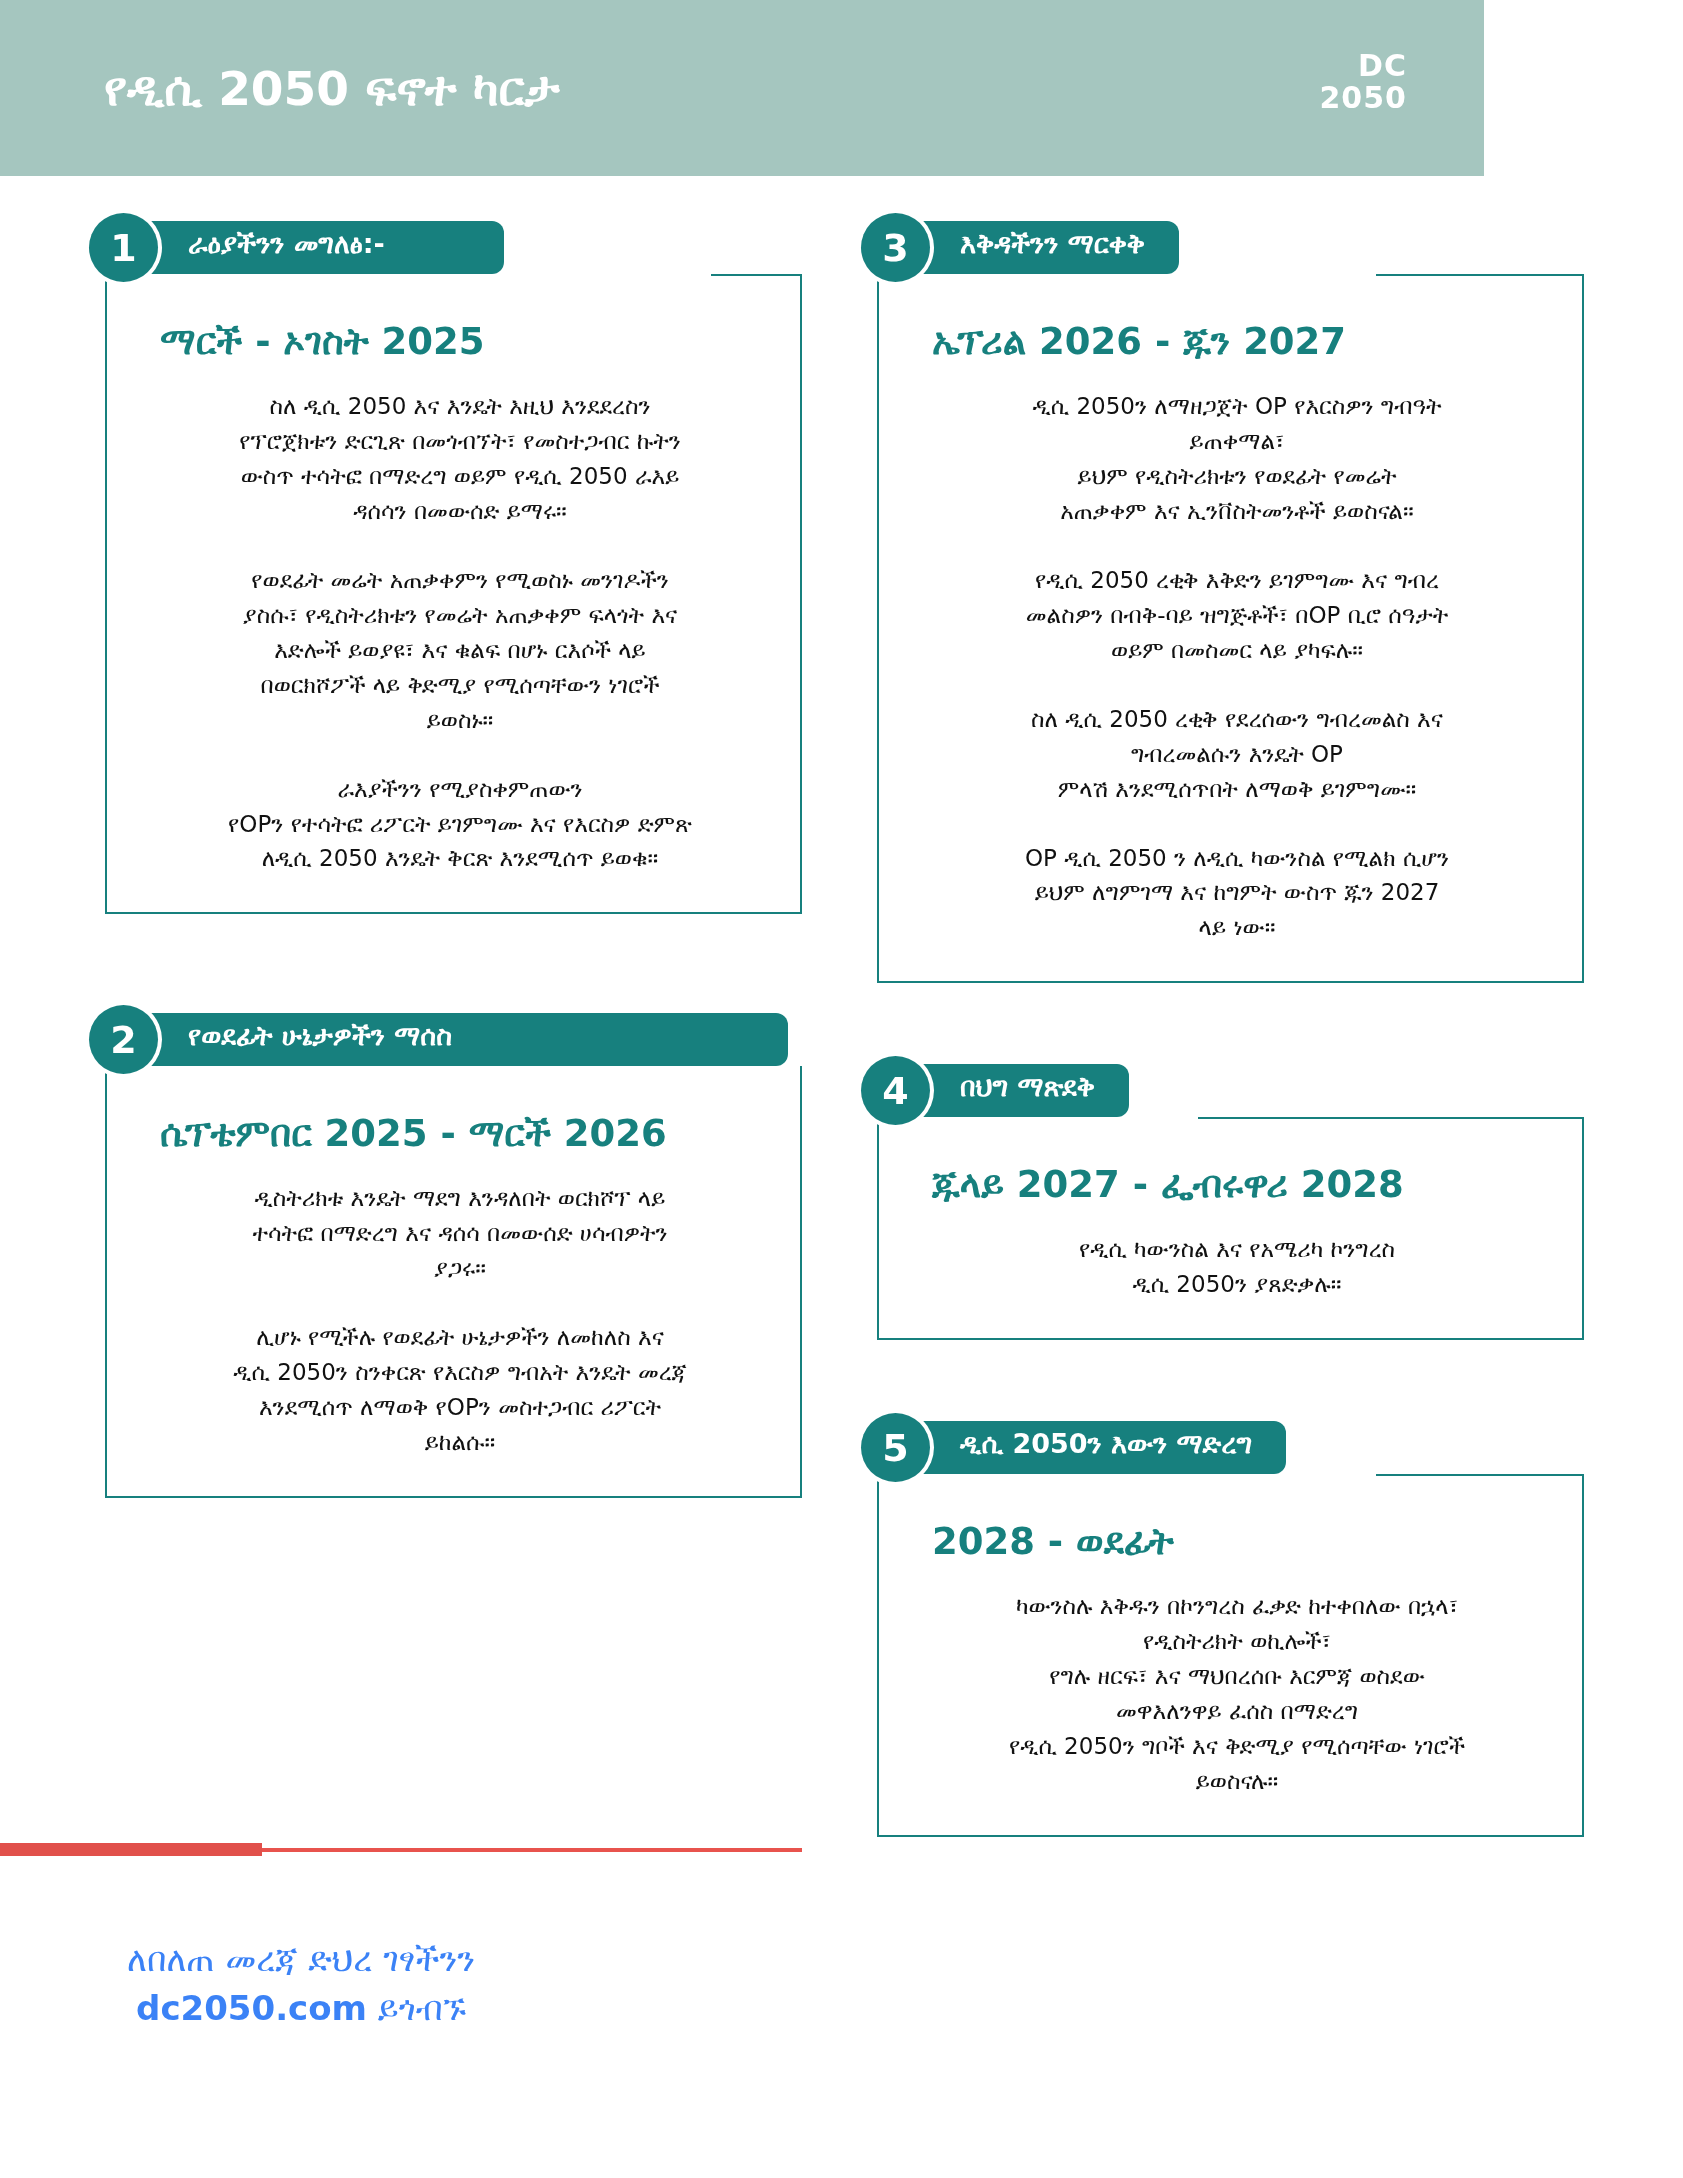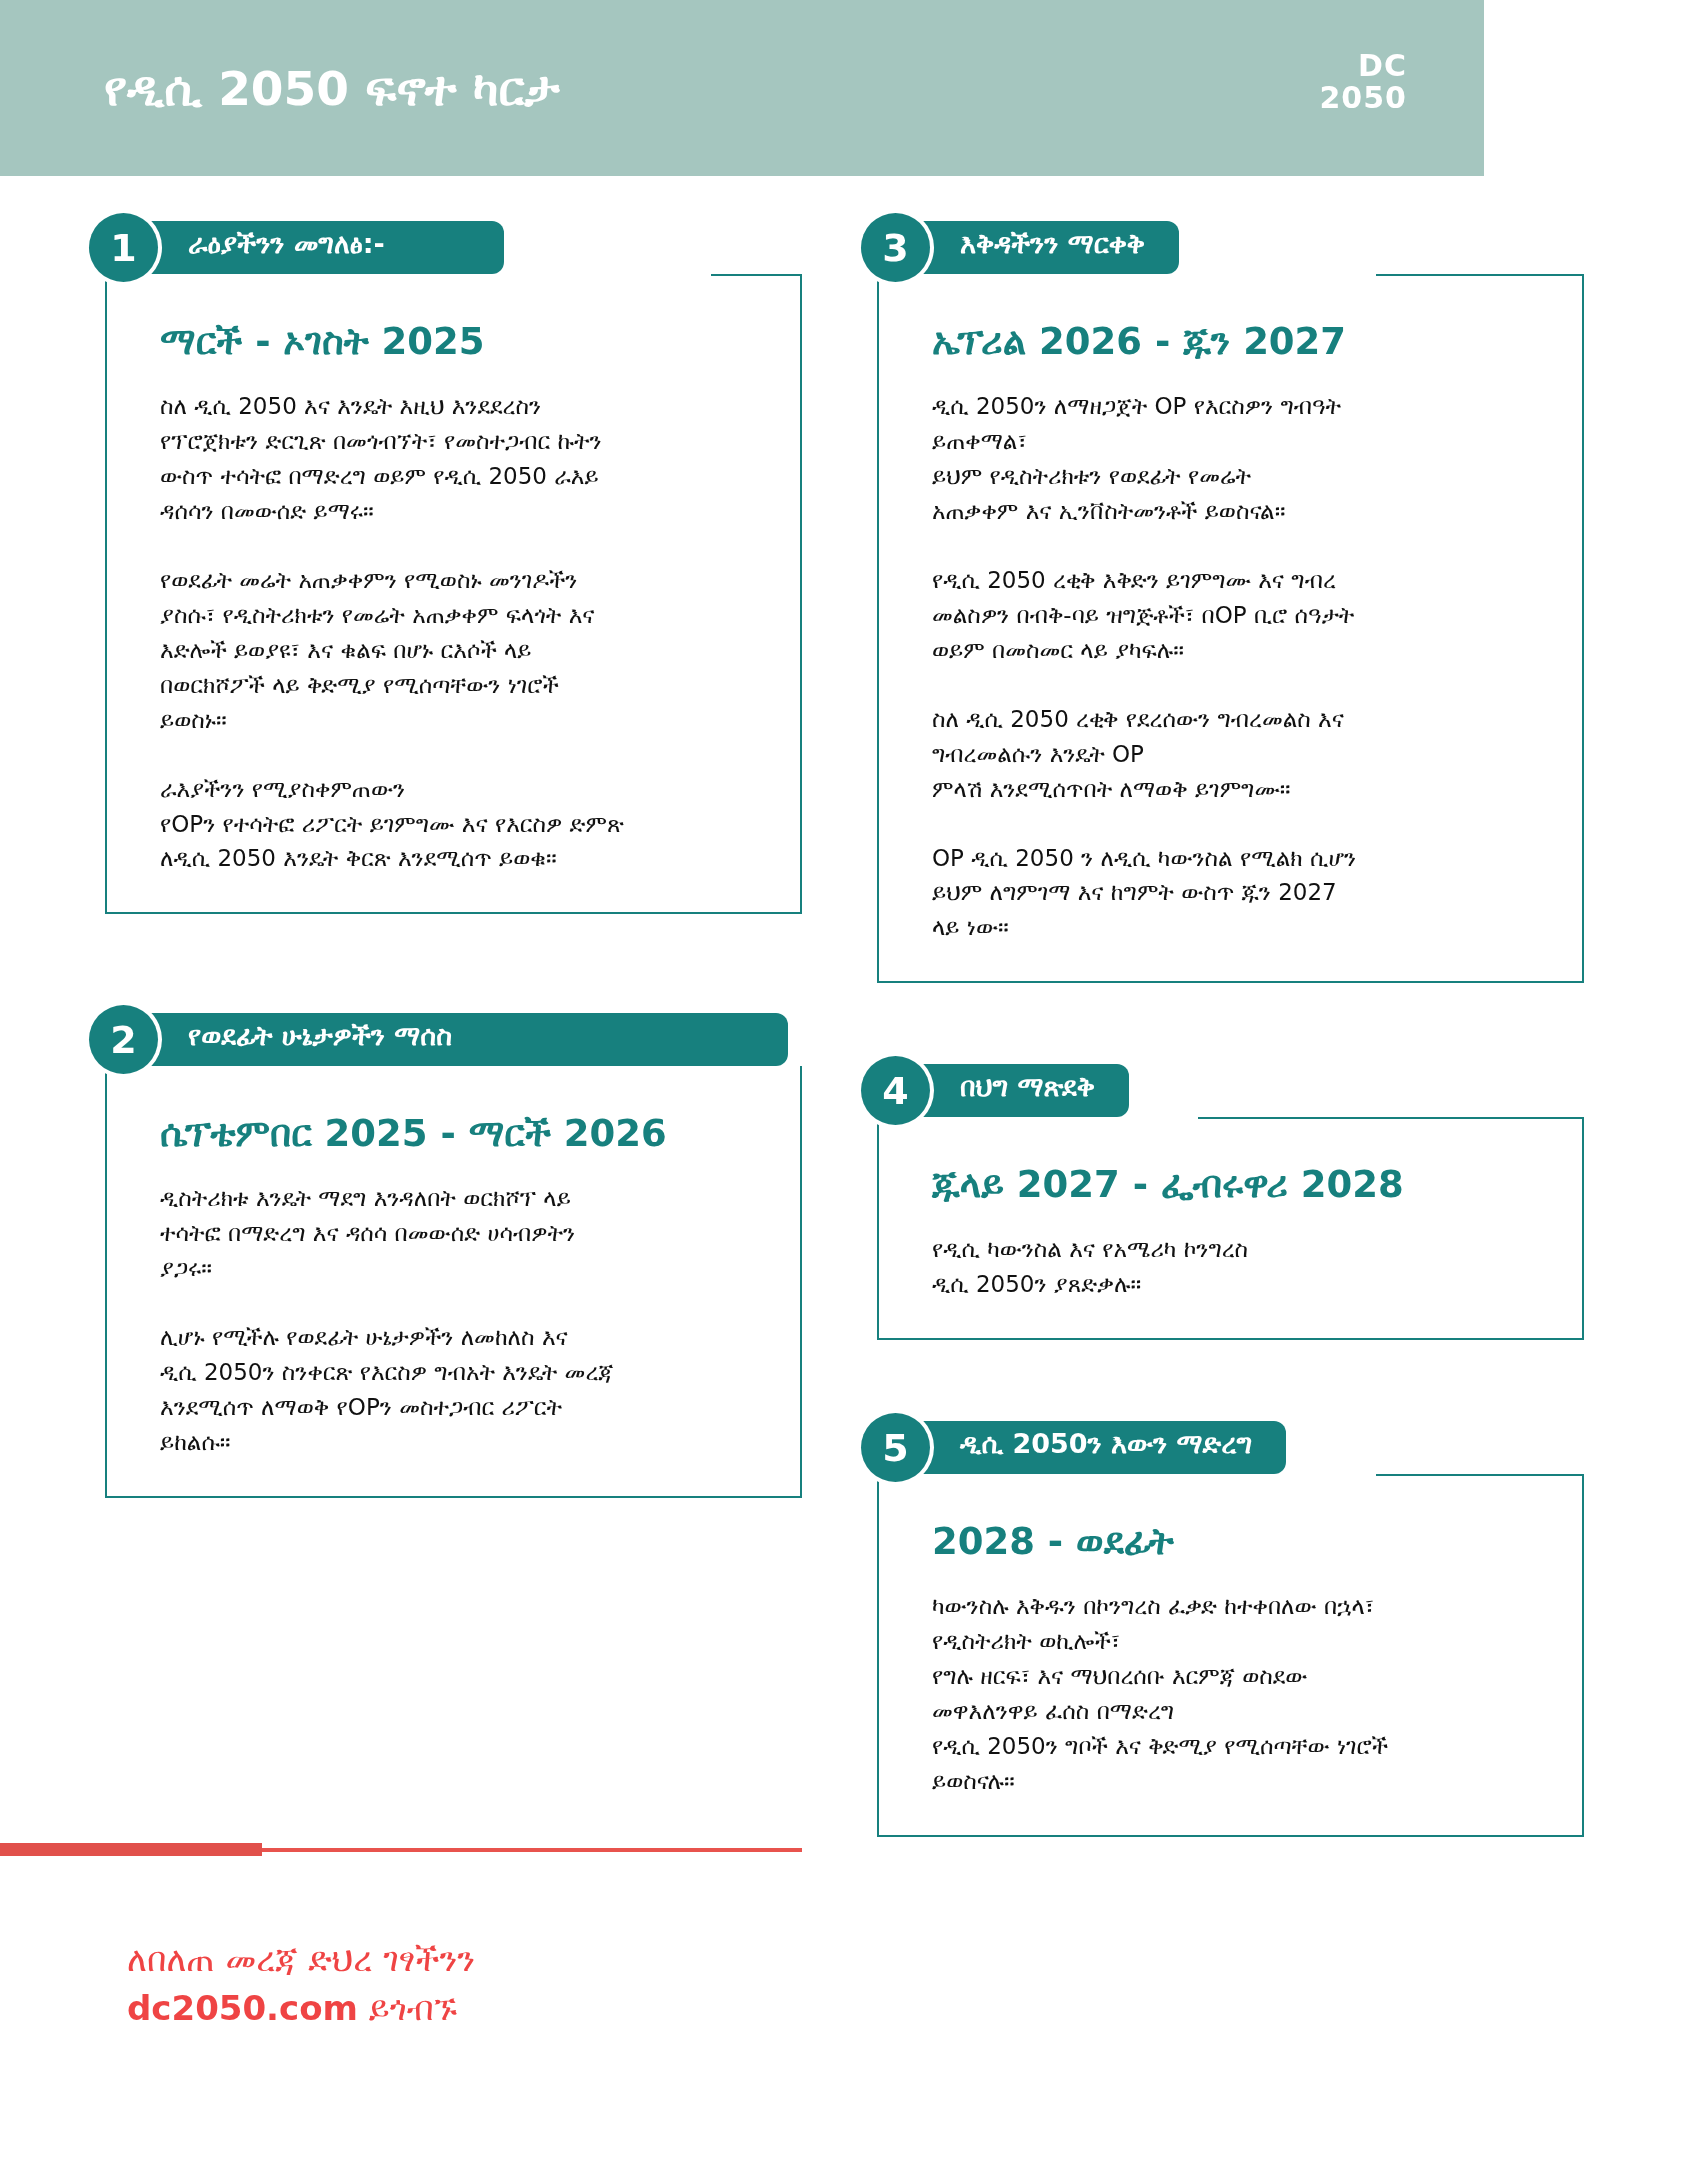--- a/index.html
+++ b/index.html
@@ -139,20 +139,21 @@
     font-weight: bold;
     margin: 0 0 26px 0;
     white-space: nowrap;
   }
   .para {
     color: #111111;
     font-size: 23px;
     line-height: 1.52;
     margin: 0 0 34px 0;
     white-space: pre-line;
+    text-align: center;
   }
   .para:last-child { margin-bottom: 0; }
 
   
   .footer-rule {
     position: absolute;
     left: 0;
     top: 1848px;
     width: 802px;
     height: 4px;
@@ -163,22 +164,23 @@
     left: 0;
     top: 1843px;
     width: 262px;
     height: 13px;
     background: #e1504b;
   }
   .footer-text {
     position: absolute;
     left: 127px;
     top: 1935px;
-    color: #ef4444;
+    color: #3b82f6;
     line-height: 1.45;
+    text-align: center;
   }
   .footer-text .l1 { font-size: 34px; display: block; }
   .footer-text .l2 { font-size: 34px; display: block; }
   .footer-text .l2 b { font-weight: bold; }
 </style>
 </head>
 <body>
 
 <div class="header">
   <div class="header-title">የዲሲ 2050 ፍኖተ ካርታ</div>

